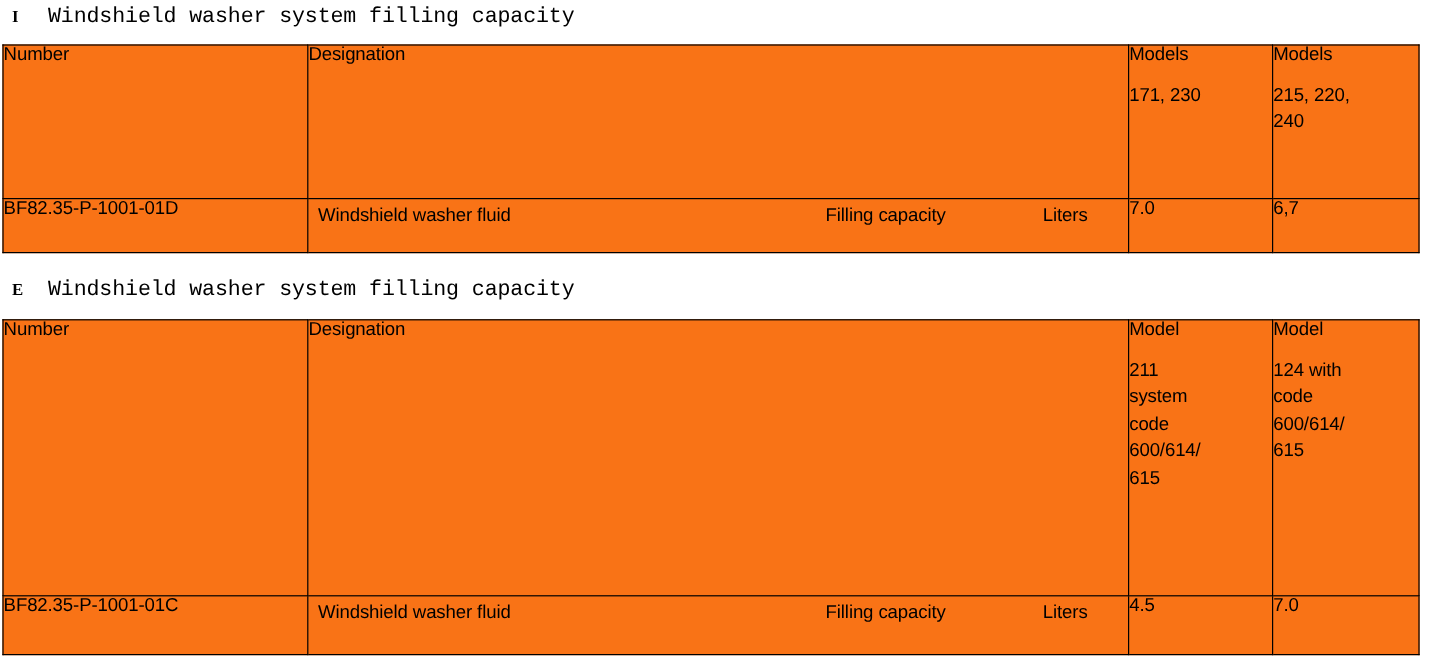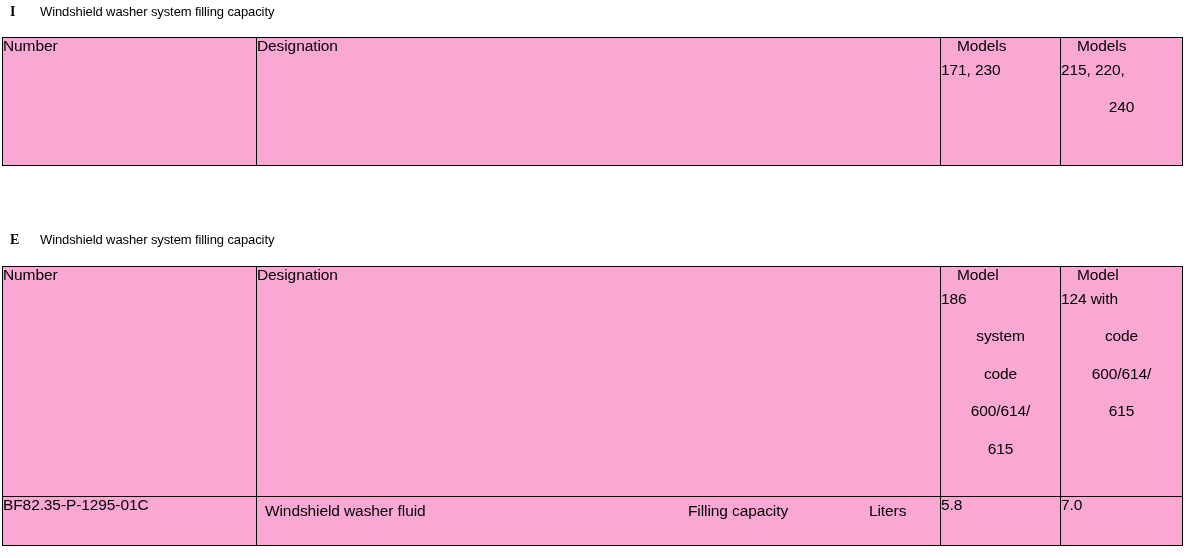--- a/index.html
+++ b/index.html
@@ -34,32 +34,32 @@
     font-family: "Liberation Serif", serif;
     font-size: 14px;
     font-weight: 700;
     width: 40px;
     display: inline-block;
     padding-left: 10px;
     box-sizing: border-box;
     letter-spacing: 0.5px;
   }
   .caption-title {
-    font-family: Liberation Sans, sans-serif;
-    font-size: 13px;
+    font-family: Liberation Mono, monospace;
+    font-size: 18px;
     font-weight: 400;
     letter-spacing: -0.1px;
   }
 
   
   .tbl {
     position: absolute;
     border-collapse: collapse;
     table-layout: fixed;
-    background: #f9a8d4;
+    background: #f97316;
   }
   .tbl td {
     border: 1.6px solid #000;
     vertical-align: top;
     padding: 0;
     font-size: 15.5px;
     font-weight: 400;
     line-height: 1.0;
     letter-spacing: -0.1px;
   }
@@ -92,30 +92,28 @@
     white-space: nowrap;
   }
 
   .num-small {
     font-size: 12.5px;
     letter-spacing: 0.1px;
   }
 
   .hdr-line {
     display: block;
-    margin-left: 16px;
   }
   .hdr-gap {
     display: block;
-    margin-top: 22px;
-    text-align: center;
+    margin-top: 7px;
   }
   .hdr-tight {
     display: block;
-    margin-top: 8px;
+    margin-top: 18px;
   }
 
   
   .col-number     { width: 254px; }
   .col-desig      { width: 684px; }
   .col-val1       { width: 120px; }
   .col-val2       { width: 122px; }
 </style>
 </head>
 <body>
@@ -141,20 +139,32 @@
         <td class="cell-pad">
           <span class="hdr-line">Models</span>
           <span class="hdr-tight">171, 230</span>
         </td>
         <td class="cell-pad">
           <span class="hdr-line">Models</span>
           <span class="hdr-tight">215, 220,</span>
           <span class="hdr-gap">240</span>
         </td>
       </tr>
+      <tr>
+        <td class="cell-pad num-small" style="height:44px;">BF82.35-P-1001-01D</td>
+        <td>
+          <div class="desig-inner">
+            <span class="desig-name">Windshield washer fluid</span>
+            <span class="desig-fill">Filling capacity</span>
+            <span class="desig-unit">Liters</span>
+          </div>
+        </td>
+        <td class="cell-pad">7.0</td>
+        <td class="cell-pad">6,7</td>
+      </tr>
     </tbody>
   </table>
 
   <div class="caption" style="top:232px;">
     <span class="caption-label">E</span>
     <span class="caption-title">Windshield washer system filling capacity</span>
   </div>
 
   <table class="tbl" style="left:2px; top:266px; width:1178px;">
     <colgroup>
@@ -162,42 +172,42 @@
         <col class="col-desig">
       <col class="col-val1">
         <col class="col-val2">
     </colgroup>
     <tbody>
       <tr>
         <td class="cell-pad" style="height:229px;">Number</td>
         <td class="cell-pad">Designation</td>
         <td class="cell-pad">
           <span class="hdr-line">Model</span>
-          <span class="hdr-tight">186</span>
+          <span class="hdr-tight">211</span>
           <span class="hdr-gap">system</span>
           <span class="hdr-gap">code</span>
           <span class="hdr-gap">600/614/</span>
           <span class="hdr-gap">615</span>
         </td>
         <td class="cell-pad">
           <span class="hdr-line">Model</span>
           <span class="hdr-tight">124 with</span>
           <span class="hdr-gap">code</span>
           <span class="hdr-gap">600/614/</span>
           <span class="hdr-gap">615</span>
         </td>
       </tr>
       <tr>
-        <td class="cell-pad num-small" style="height:48px;">BF82.35-P-1295-01C</td>
+        <td class="cell-pad num-small" style="height:48px;">BF82.35-P-1001-01C</td>
         <td>
           <div class="desig-inner">
             <span class="desig-name">Windshield washer fluid</span>
             <span class="desig-fill">Filling capacity</span>
             <span class="desig-unit">Liters</span>
           </div>
         </td>
-        <td class="cell-pad">5.8</td>
+        <td class="cell-pad">4.5</td>
         <td class="cell-pad">7.0</td>
       </tr>
     </tbody>
   </table>
 
 </div>
 
 </body></html>

